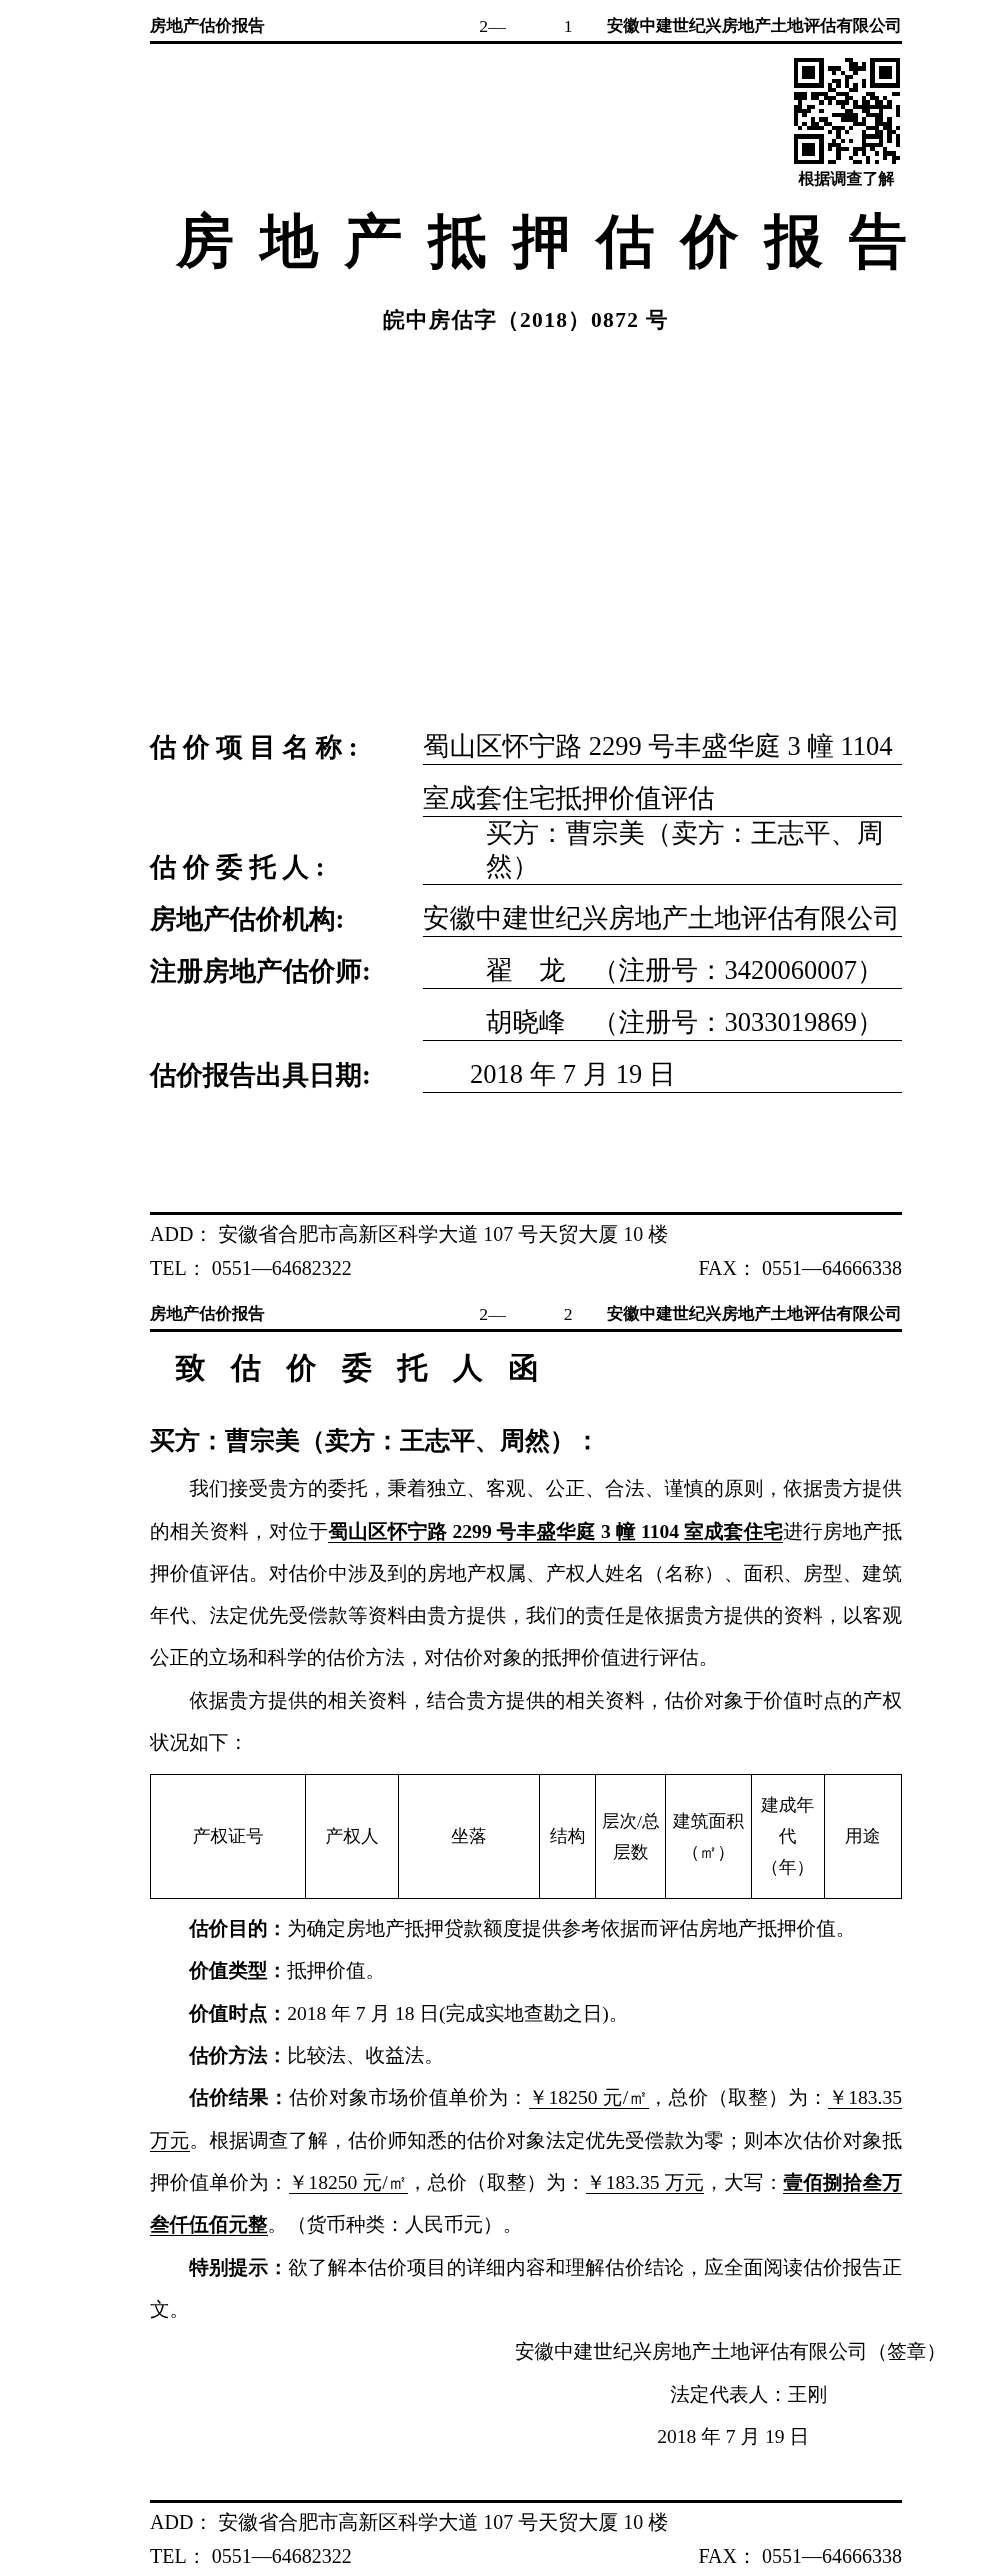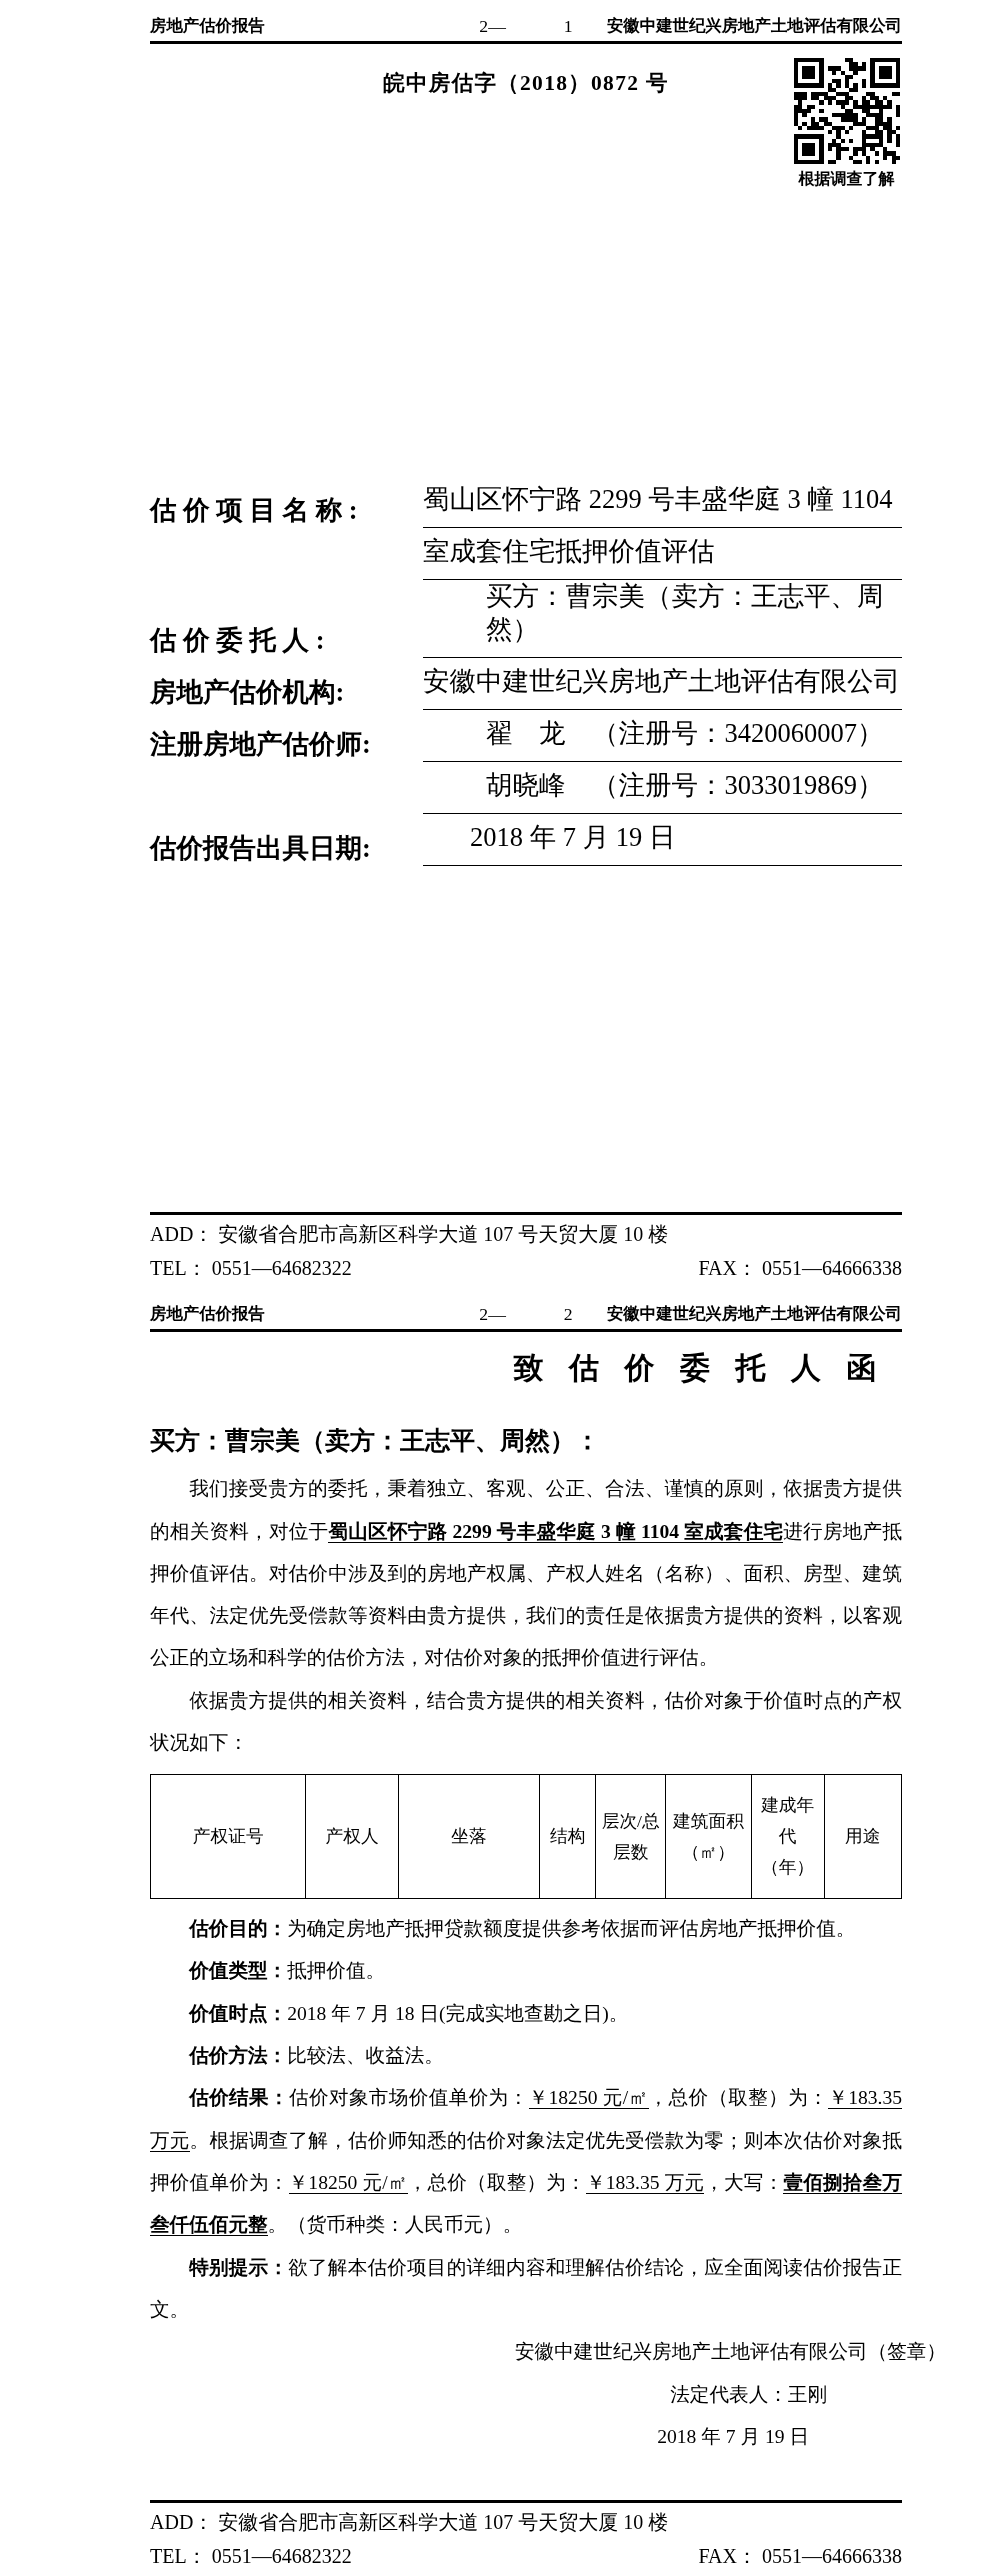--- a/index.html
+++ b/index.html
@@ -29,32 +29,32 @@
   
   .cover-title{
     margin-top:159px;text-align:center;font-weight:bold;font-size:58px;
     letter-spacing:0.45em;padding-left:0.45em;white-space:nowrap;
   }
   .doc-no{margin-top:24px;text-align:center;font-weight:bold;font-size:21.5px;letter-spacing:1.3px;}
 
   .fields{margin-top:379px;}
   .field-row{display:flex;align-items:flex-end;min-height:52px;font-size:26.5px;}
   .field-label{width:273px;font-weight:bold;white-space:nowrap;flex:none;}
-  .field-value{flex:1;border-bottom:1.9px solid #000;padding-bottom:11px;line-height:1.25;}
+  .field-value{flex:1;border-bottom:1.9px solid #000;padding-bottom:1px;line-height:1.25;}
   .field-value.pad100{padding-left:63px;}
   .field-value.pad75{padding-left:47px;}
 
   
   .page-footer{position:absolute;left:150px;right:100px;bottom:6.3px;border-top:3.2px solid #000;padding-top:6px;font-size:20px;margin-top:16px;}
   .f-add{margin-bottom:6.3px;}
   .f-row{display:flex;justify-content:space-between;gap:36px;}
 
   
   .letter-title{
-    margin-top:16.4px;text-align:right;font-weight:bold;font-size:30px;
+    margin-top:16.4px;text-align:left;font-weight:bold;font-size:30px;
     letter-spacing:0.85em;padding-left:0.85em;white-space:nowrap;
   }
   .salutation{margin:25px 0 0 0;font-size:25px;font-weight:bold;line-height:2.16;}
   .para{margin:0;font-size:19.6px;line-height:2.16;text-align:justify;text-indent:2em;}
   .subject{font-weight:bold;border-bottom:1.9px solid #000;}
   .u{border-bottom:1.9px solid #000;}
   .u.strong{font-weight:bold;}
   .item-label{font-weight:bold;}
 
   
@@ -78,20 +78,21 @@
   <div class="margins">
     <div class="page-header">
       <span class="ph-left">房地产估价报告</span>
       <span class="ph-center">
         <span>2—</span>
         <span>1</span>
       </span>
       <span class="ph-right">安徽中建世纪兴房地产土地评估有限公司</span>
     </div>
 
+    <div class="cover-title">房地产抵押估价报告</div>
     <div class="doc-no">皖中房估字（2018）0872 号</div>
 
     <div class="fields">
       <div class="field-row">
         <span class="field-label">估 价 项 目 名 称 :</span>
         <span class="field-value">蜀山区怀宁路 2299 号丰盛华庭 3 幢 1104</span>
       </div>
       <div class="field-row">
         <span class="field-label"></span>
         <span class="field-value">室成套住宅抵押价值评估</span>

